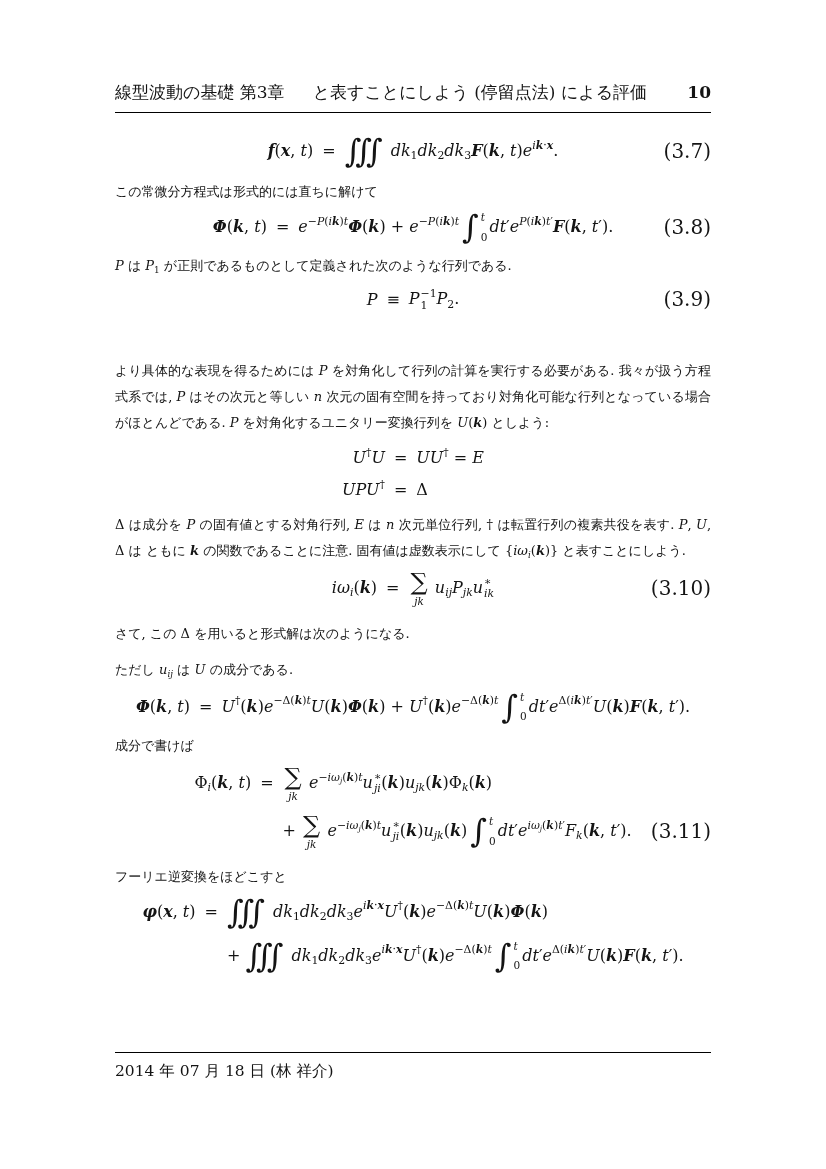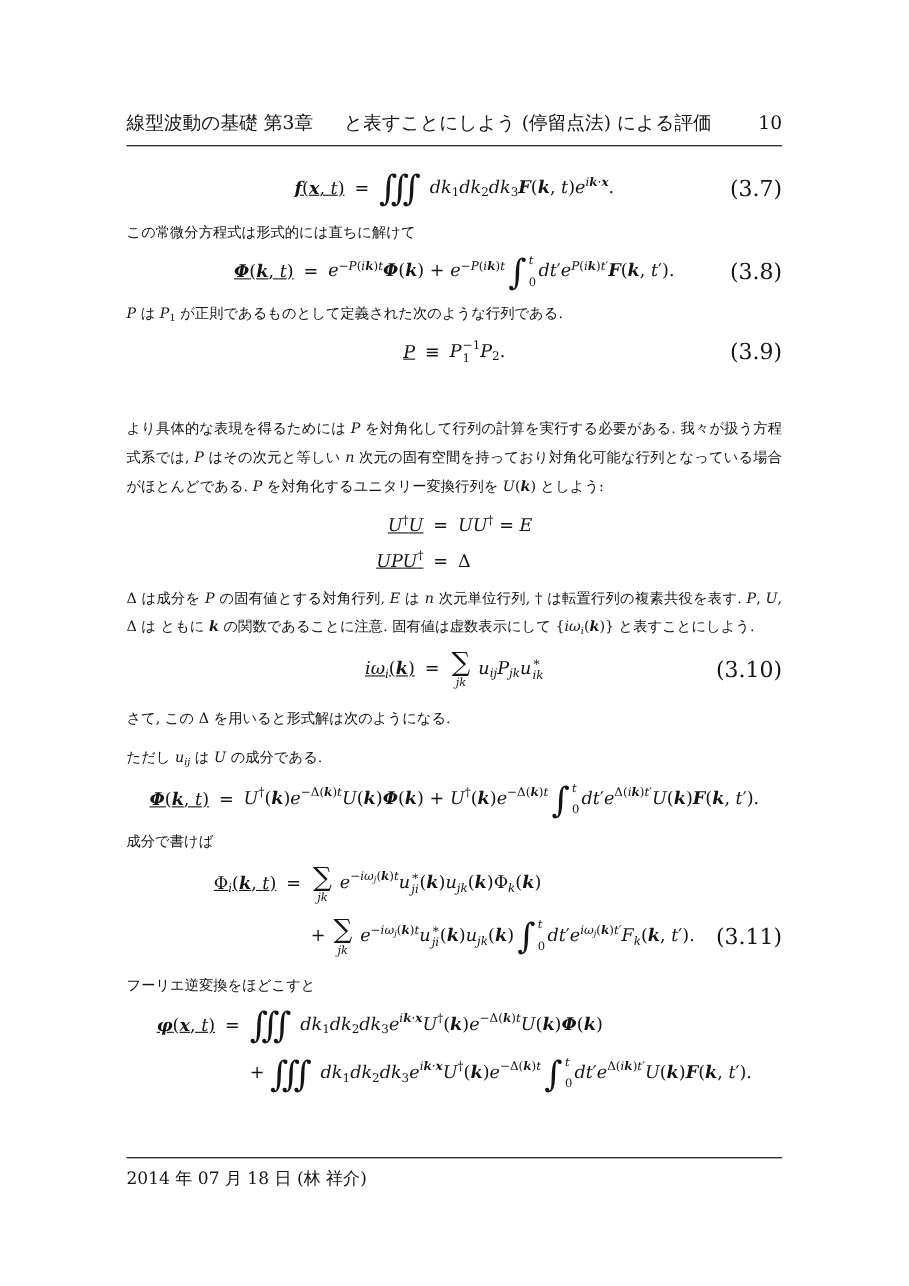--- a/index.html
+++ b/index.html
@@ -1,52 +1,52 @@
 <!DOCTYPE html>
 <html><head>
 <meta charset="utf-8">
 <style>
   html,body{margin:0;padding:0;background:#ffffff;}
   .page{
     position:relative;
     width:826px;height:1108px;
     box-sizing:border-box;
-    padding:100px 115px 0 115px;
+    padding:80px 115px 0 115px;
     background:#fff;
     color:#141414;
     font-family:"DejaVu Serif","Liberation Serif",serif;
     overflow:hidden;
   }
   
   .hdr{
     display:flex;align-items:baseline;
     font-size:17px;line-height:24px;
     border-bottom:1.2px solid #000;
     padding-bottom:8px;white-space:nowrap;
   }
   .hdr-t2{margin-left:28px;}
   .hdr-sp{flex:1;}
-  .hdr-pg{font-weight:400;}
+  .hdr-pg{font-weight:700;}
   
   .para{
     font-size:13px;line-height:26px;
     text-align:justify;margin:0;
   }
   
   .eq{width:100%;}
   .eq-grid{
     display:grid;
     grid-template-columns:1fr auto auto auto 1fr;
     align-items:center;
     row-gap:12px;
     font-size:16px;line-height:1.25;
     width:100%;
   }
   .cell{min-height:1px;}
-  .lhs{text-align:right;white-space:nowrap;text-decoration:underline;}
+  .lhs{text-align:right;white-space:nowrap;}
   .rel{padding:0 9px;text-align:center;}
   .rhs{text-align:left;white-space:nowrap;}
   .spr{text-align:right;}
   .tag{font-size:20px;}
   
   .mi{font-style:italic;}
   .mb{font-style:italic;font-weight:700;}
   .mtext{font-style:normal;}
   .msup{font-size:68%;vertical-align:0.6em;line-height:0;margin-top:28px;}
   .msub{font-size:68%;vertical-align:-0.3em;line-height:0;}

